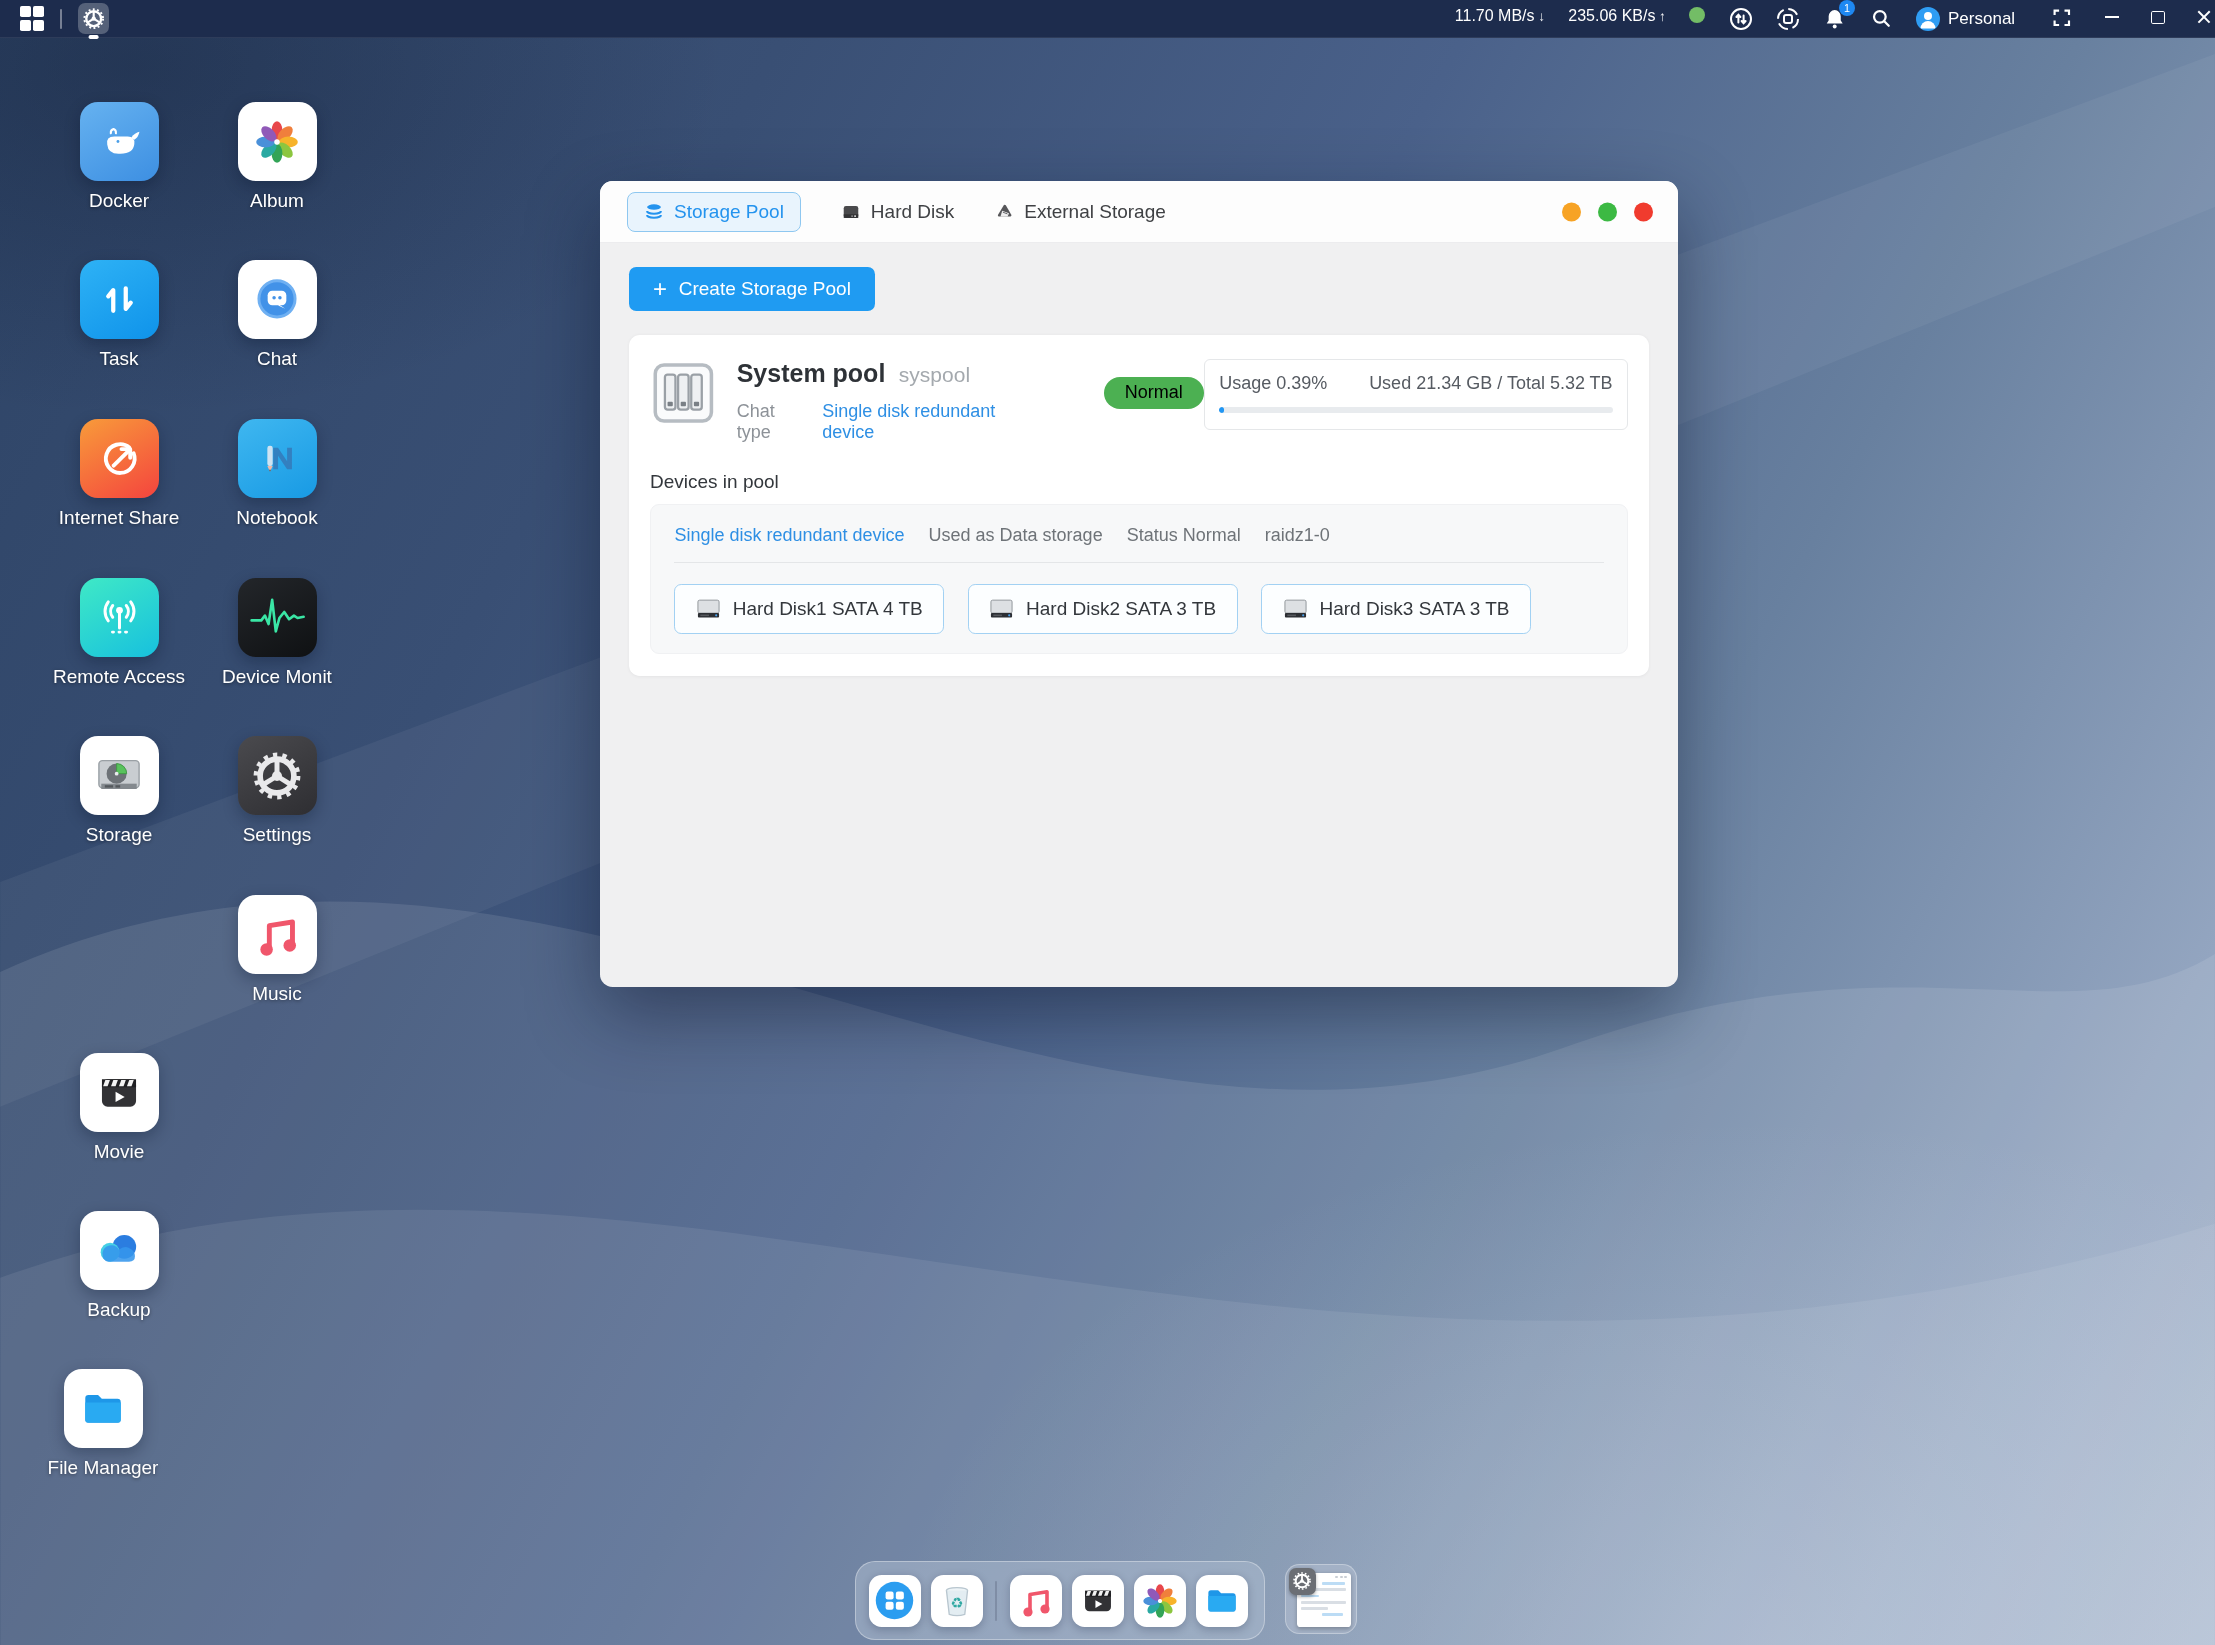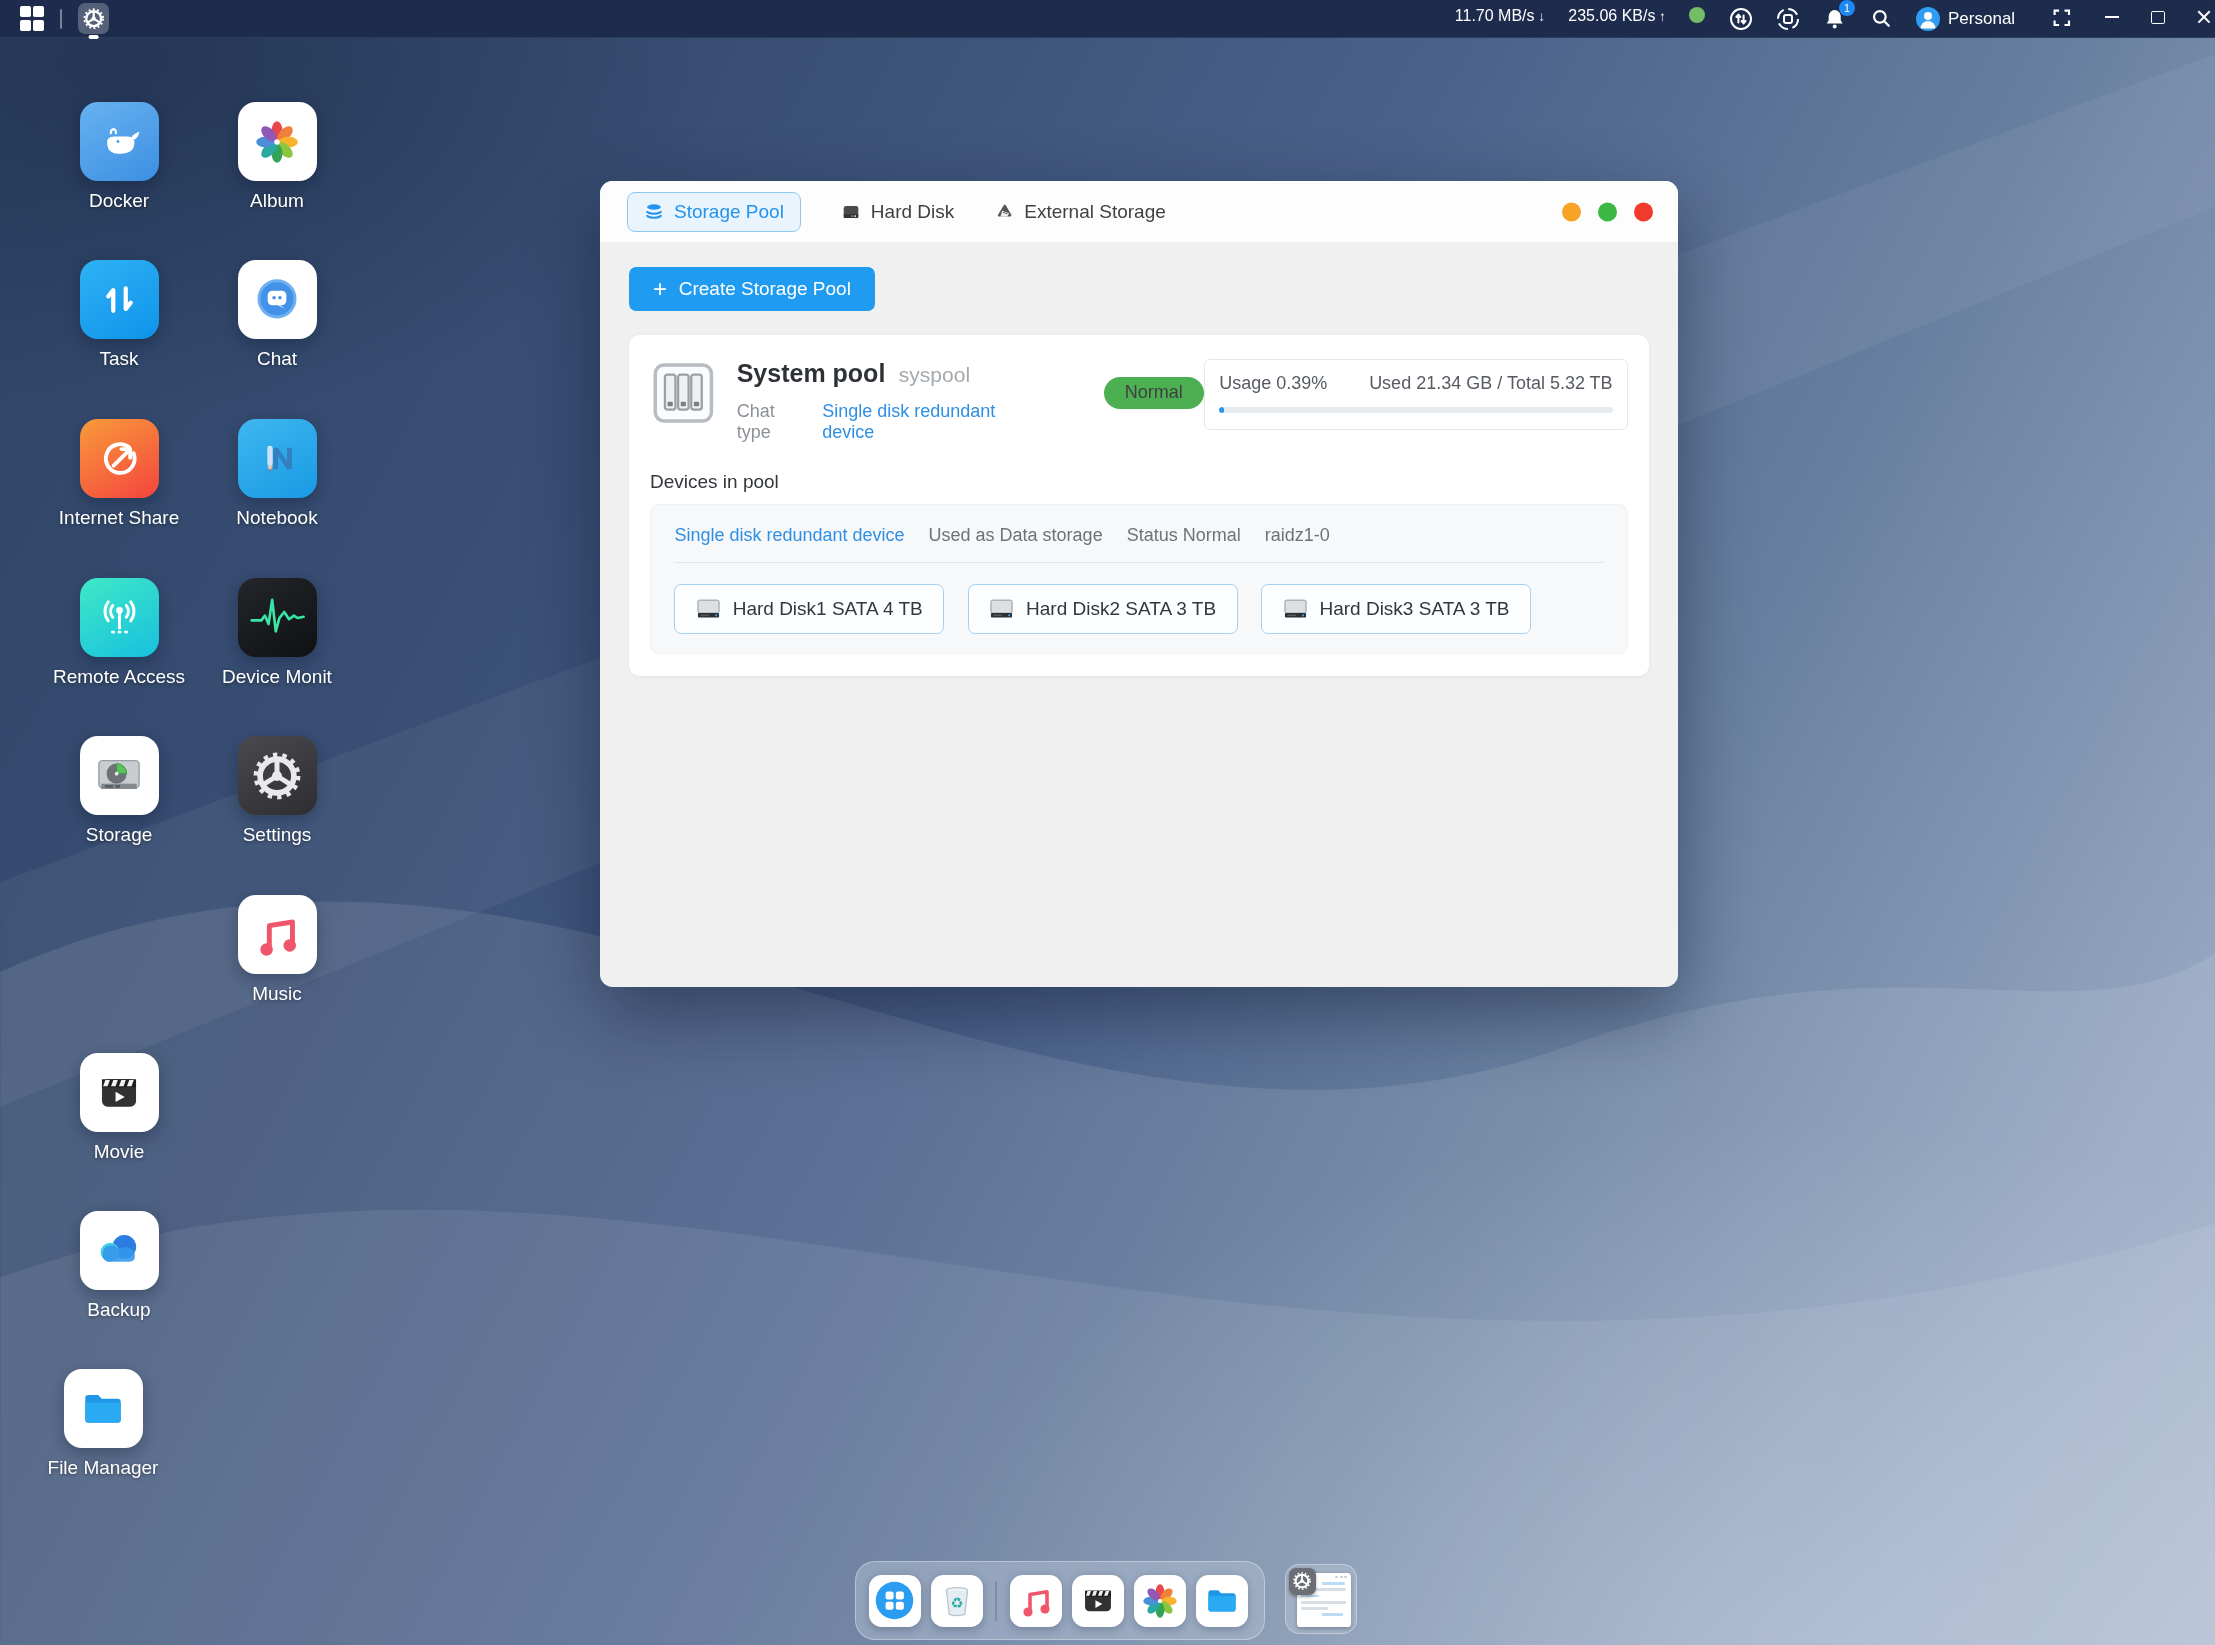--- a/index.html
+++ b/index.html
@@ -73,21 +73,21 @@
   .create-btn .plus{font-size:24px;font-weight:300;line-height:1}
   .card{margin-top:24px;background:#fff;border-radius:10.8px;padding:24px 21px 22.5px;box-shadow:0 0.9px 3.6px rgba(0,0,0,.05)}
   .card-head{display:flex;align-items:flex-start}
   .head-text{margin-left:20px}
   .pool-row1{display:flex;align-items:baseline;gap:13.5px}
   .pool-name{font-size:25px;font-weight:700;color:#2e3237}
   .pool-alias{font-size:21px;color:#a4a9ae}
   .pool-row2{margin-top:12.6px;display:flex;align-items:center;gap:10px;font-size:18px}
   .raid-label{color:#8d9298}
   .raid-link{color:#2e8fe4;cursor:pointer}
-  .status-badge{margin-left:56px;margin-top:18px;background:#4cb052;color:#404040;font-size:18px;
+  .status-badge{margin-left:56px;margin-top:18px;background:#4cb052;color:#000000;font-size:18px;
     padding:5.4px 21px;border-radius:16px}
   .usage-box{margin-left:auto;width:432px;border:0.9px solid #e5e7e9;border-radius:6px;padding:12.6px 14.4px 15.3px;background:#fff}
   .usage-row{display:flex;justify-content:space-between;font-size:18px;color:#565b62}
   .track{margin-top:13.5px;height:6.3px;border-radius:3.6px;background:#e8ebee;overflow:hidden}
   .fill{height:100%;background:#2196f3;border-radius:3.6px;width:1.2%}
   .devices-title{margin-top:28px;font-size:19px;color:#33373c}
   .panel{margin-top:11.7px;background:#f7f8f9;border:0.9px solid #f0f1f3;border-radius:9px;padding:20px 23.4px 19px}
   .panel-row{display:flex;align-items:center;gap:24px;font-size:18px;color:#6e7378}
   .panel-row .blue{color:#2e8fe4;cursor:pointer}
   .panel-divider{margin-top:15.3px;border-top:0.9px solid #e4e6e8}

